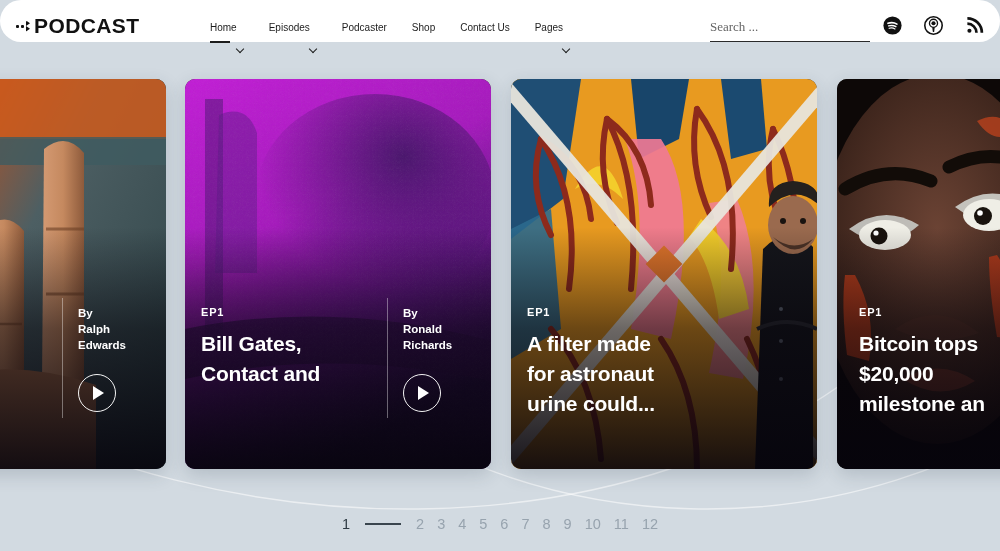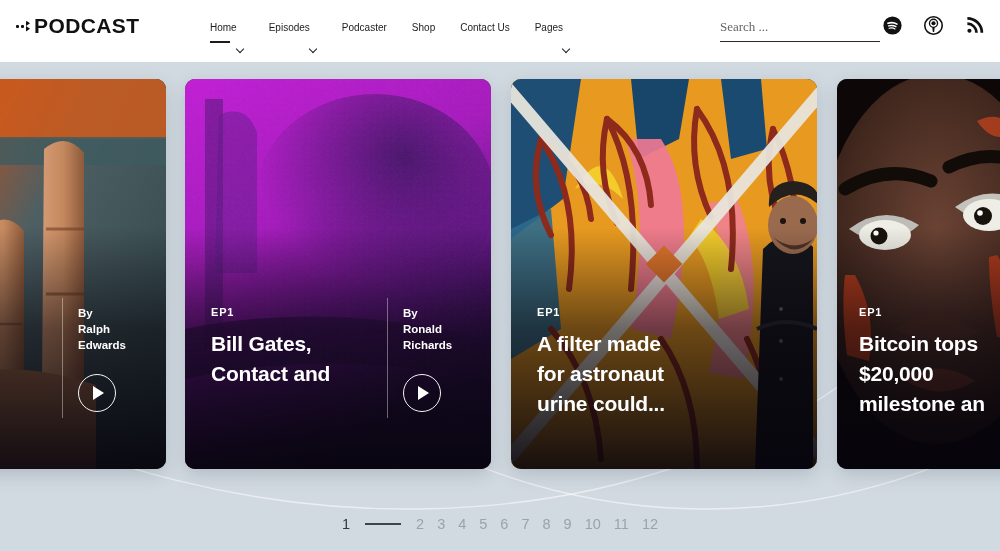--- a/index.html
+++ b/index.html
@@ -5,22 +5,22 @@
   * { margin:0; padding:0; box-sizing:border-box; }
   html,body {
     width:1000px; height:551px; overflow:hidden;
     background:#d2dae1;
     font-family:"Liberation Sans", sans-serif;
     -webkit-font-smoothing:antialiased;
   }
 
   
   .header{
-    position:absolute; top:0; left:0; width:1000px; height:62px;
-    background:#ffffff; display:flex; align-items:center; z-index:40;
+    position:absolute; top:0; left:0; width:1000px; height:42px;
+    background:#ffffff; display:flex; align-items:center; z-index:40;border-radius:22px;
   }
   .logo{
     position:absolute; left:16px; top:14px;
     display:flex; align-items:center; gap:4px;
   }
   .logo-marks{ display:flex; align-items:center; gap:2px; }
   .logo-marks i{ display:block; background:#111; border-radius:1px; }
   .lm1{ width:3px; height:3px; }
   .lm2{ width:3px; height:3px; }
   .lm3{ width:4px; height:11px; clip-path:polygon(0 0,100% 25%,0 50%,100% 75%,0 100%,0 0); }
@@ -47,21 +47,21 @@
   .nav-underline{
     position:absolute; bottom:12px; left:0; width:20px; height:2px; background:#1c1c1c;
   }
 
   .search-wrap{
     position:absolute; right:130px; top:17px; width:160px;
   }
   .search-input{
     width:160px; border:none; outline:none; background:transparent;
     border-bottom:1px solid #2a2a2a; padding:0 0 6px 0;
-    font-family:"Liberation Serif", serif; font-size:13px; color:#555;margin-left:10px;
+    font-family:"Liberation Serif", serif; font-size:13px; color:#555;
   }
   .search-input::placeholder{ color:#666; font-family:"Liberation Serif", serif; }
 
   .social{ position:absolute; right:16px; top:16px; display:flex; align-items:center; gap:22px; }
   .social span{ display:block; cursor:pointer; line-height:0; }
 
   
   .stage{
     position:absolute; top:55px; left:0; width:1000px; height:496px;
     background:#d2dae1; overflow:hidden;
@@ -80,21 +80,21 @@
 
   .art{ position:absolute; inset:0; }
   .scrim{
     position:absolute; inset:0;
     background:linear-gradient(to bottom, rgba(0,0,0,0) 38%, rgba(5,3,10,.55) 64%, rgba(6,4,12,.92) 100%);
   }
   .card-body{
     position:absolute; left:0; right:0; bottom:0; height:175px;
     display:flex; align-items:flex-start; padding:0 0 0 0;
   }
-  .card-main{ position:relative; flex:1; padding:12px 12px 0 26px; }
+  .card-main{ position:relative; flex:1; padding:12px 12px 0 16px; }
   .ep{
     font-size:11px; font-weight:700; color:#fff; letter-spacing:.8px; margin-bottom:11px;
   }
   .ctitle{
     font-size:21px; font-weight:700; color:#fff; line-height:1.42;
     letter-spacing:-.2px;
   }
   .card-side{
     position:relative; width:104px; padding:12px 10px 0 16px;
   }

